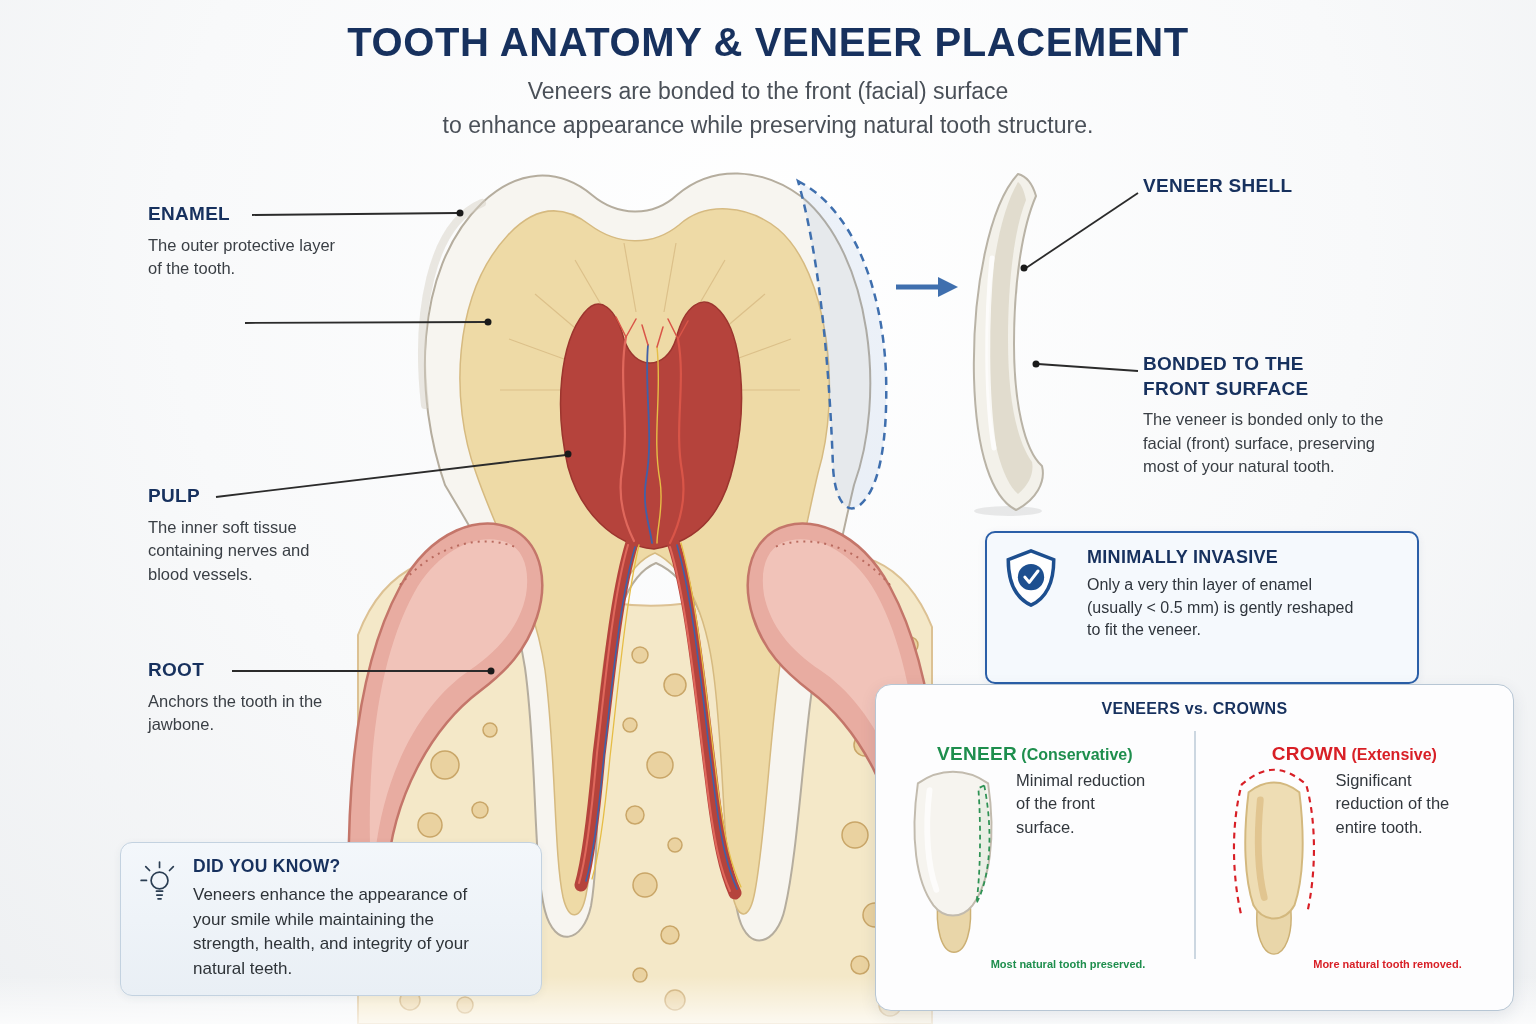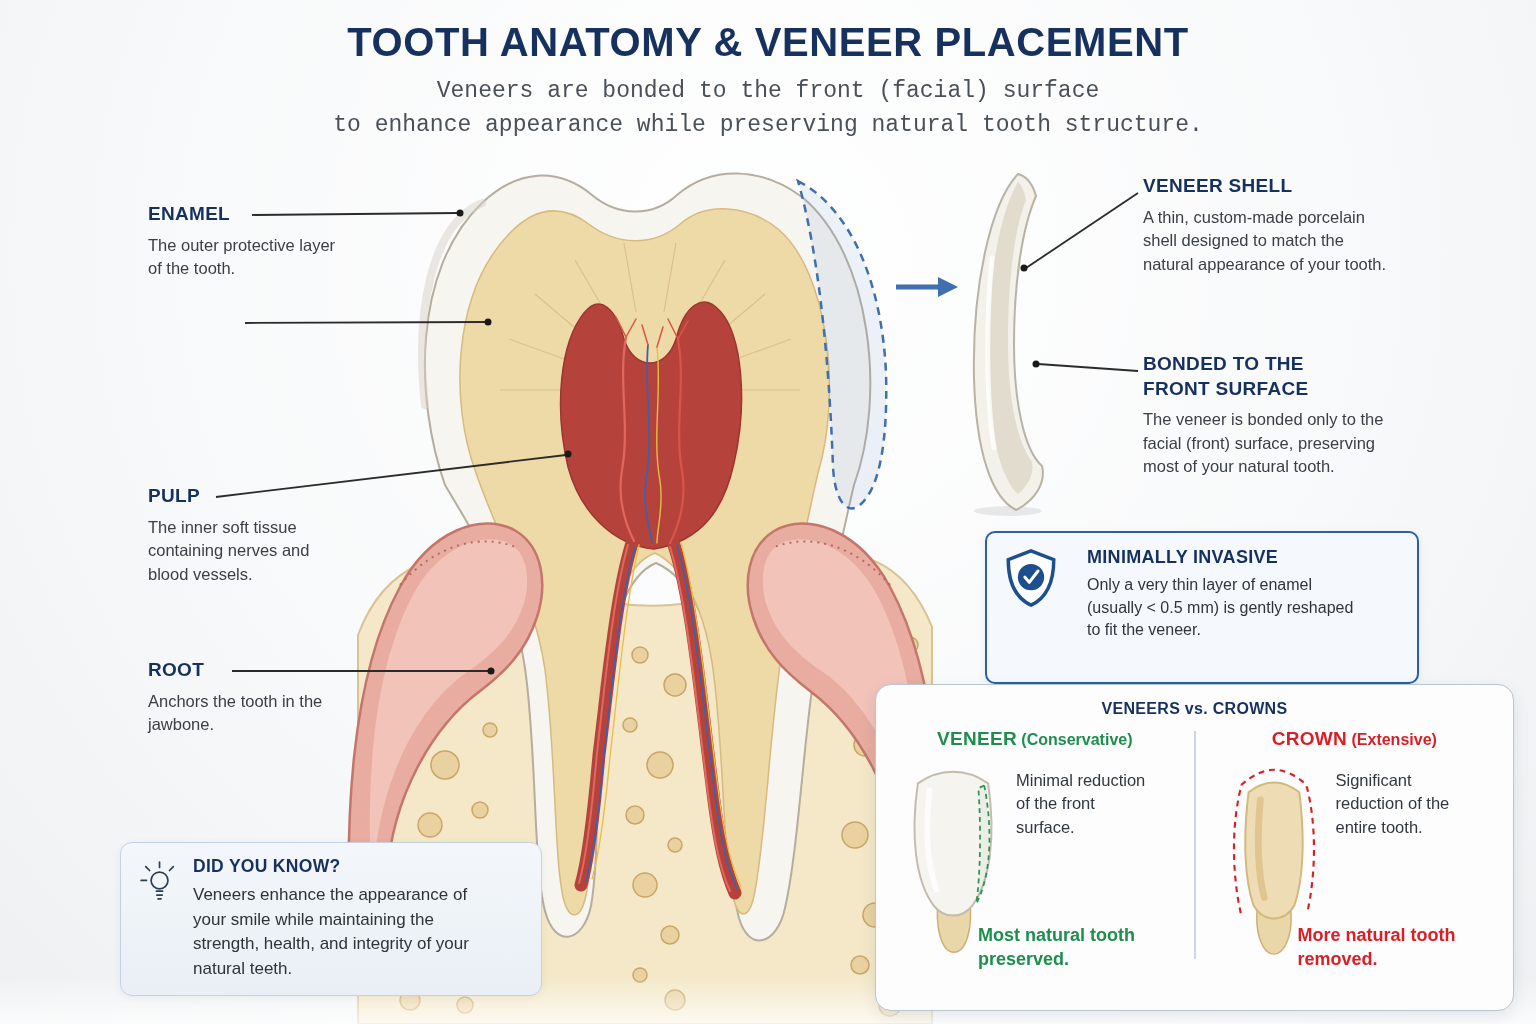--- a/index.html
+++ b/index.html
@@ -7,21 +7,21 @@
     width:1536px;height:1024px;
     font-family:"Liberation Sans",sans-serif;
     background:#ffffff;
   }
   .canvas{
     position:relative;width:1536px;height:1024px;overflow:hidden;
     background:radial-gradient(ellipse at 50% 25%, #ffffff 0%, #f8f9fa 55%, #eef0f2 100%);
   }
   .hdr{position:absolute;top:20px;left:0;width:100%;text-align:center;z-index:7;}
   .title{font-size:40px;font-weight:800;color:#17315e;letter-spacing:.6px;}
-  .sub{font-size:23px;color:#4a5058;margin-top:11px;line-height:1.35;font-family:Liberation Mono, monospace;}
+  .sub{font-size:23px;color:#4a5058;margin-top:11px;line-height:1.35;}
   .sub2{margin-top:3px;}
 
   .label{position:absolute;z-index:7;}
   .lbl-title{font-size:19px;font-weight:800;color:#17315e;letter-spacing:.3px;line-height:1.3;}
   .lbl-body{font-size:16.5px;color:#3a3f45;line-height:1.42;margin-top:7px;}
   #lbl-enamel{left:148px;top:202px;width:200px;}
   #lbl-dentine{left:148px;top:310px;width:178px;}
   #lbl-pulp{left:148px;top:484px;width:195px;}
   #lbl-root{left:148px;top:658px;width:178px;}
   #lbl-shell{left:1143px;top:174px;width:252px;}
@@ -44,28 +44,28 @@
 
   .compare{
     position:absolute;left:875px;top:684px;width:637px;height:310px;z-index:7;
     background:#fdfdfe;border:1.5px solid #b7c6d4;border-radius:16px;
     box-shadow:0 5px 16px rgba(40,60,90,.10);padding-top:15px;
   }
   .compare-title{text-align:center;font-size:16px;font-weight:800;color:#17315e;letter-spacing:.3px;}
   .compare-cols{display:flex;margin-top:9px;height:248px;}
   .col{position:relative;flex:1;height:100%;}
   .divider{width:2px;background:#ccd7e1;margin:4px 0 16px;}
-  .col-head{position:absolute;top:1px;left:0;width:100%;text-align:center;}
+  .col-head{position:absolute;top:16px;left:0;width:100%;text-align:center;}
   .col-name{font-size:19px;font-weight:800;letter-spacing:.3px;}
   .col-qual{font-size:16px;font-weight:700;}
   .green{color:#1e8e4d;}
   .red{color:#d81f26;}
   .mini-tooth{position:absolute;left:24px;top:32px;}
   .col-text{position:absolute;left:140px;top:42px;width:130px;font-size:16.5px;color:#32373d;line-height:1.42;}
-  .col-foot{position:absolute;left:102px;bottom:4px;width:180px;font-size:18px;font-weight:700;line-height:1.3;}
+  .col-foot{position:absolute;left:102px;bottom:4px;width:180px;text-align:center;font-size:11px;font-weight:700;line-height:1.3;}
 
   .dyk{
     position:absolute;left:120px;top:842px;width:392px;min-height:120px;z-index:7;
     background:linear-gradient(#f3f7fb,#e9eff5);border:1px solid #c3d2e0;border-radius:12px;
     padding:13px 14px;display:flex;gap:12px;align-items:flex-start;
     box-shadow:0 2px 8px rgba(40,60,90,.06);
   }
   .dyk-title{font-size:17.5px;font-weight:800;color:#17315e;letter-spacing:.3px;}
   .dyk-body{font-size:17px;color:#2e3338;line-height:1.45;margin-top:6px;width:295px;}
 
@@ -228,21 +228,20 @@
     <div class="lbl-title">PULP</div>
     <div class="lbl-body">The inner soft tissue containing nerves and blood vessels.</div>
   </div>
   <div class="label" id="lbl-root">
     <div class="lbl-title">ROOT</div>
     <div class="lbl-body">Anchors the tooth in the jawbone.</div>
   </div>
 
   <div class="label" id="lbl-shell">
     <div class="lbl-title">VENEER SHELL</div>
-    <div class="lbl-body">A thin, custom-made porcelain shell designed to match the natural appearance of your tooth.</div>
   </div>
   <div class="label" id="lbl-bonded">
     <div class="lbl-title">BONDED TO THE FRONT SURFACE</div>
     <div class="lbl-body">The veneer is bonded only to the facial (front) surface, preserving most of your natural tooth.</div>
   </div>
 
   <div class="callout">
     <svg width="56" height="62" viewBox="0 0 64 70">
       <path d="M32,4 L58,14 C58,40 49,58 32,66 C15,58 6,40 6,14 Z" fill="#ffffff" stroke="#1d4f8f" stroke-width="4"></path>
       <circle cx="32" cy="34" r="15" fill="#1d4f8f"></circle>

